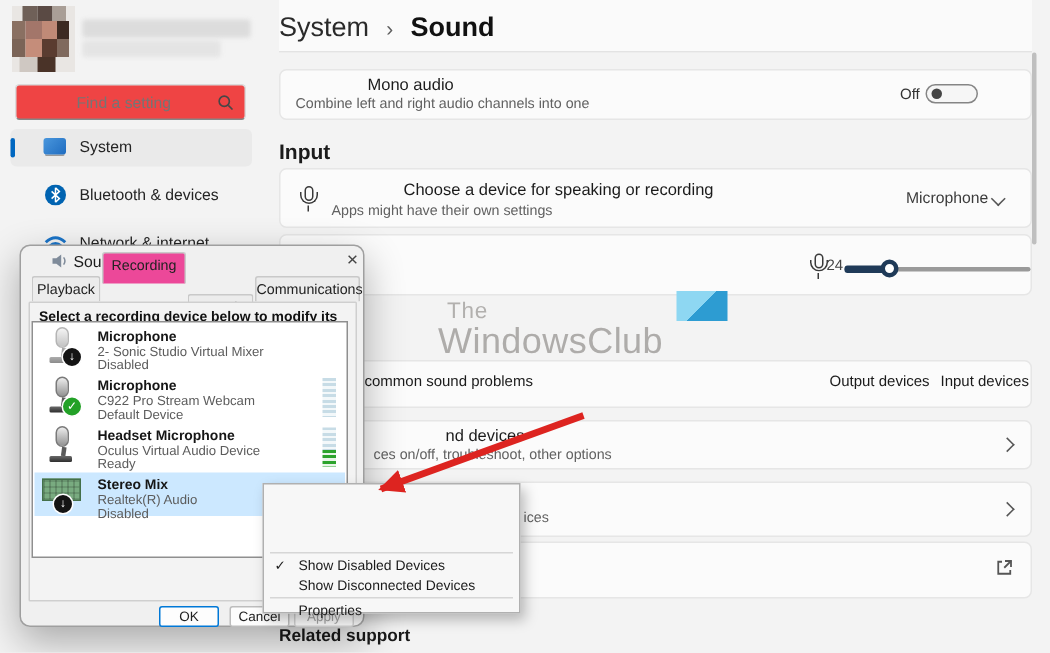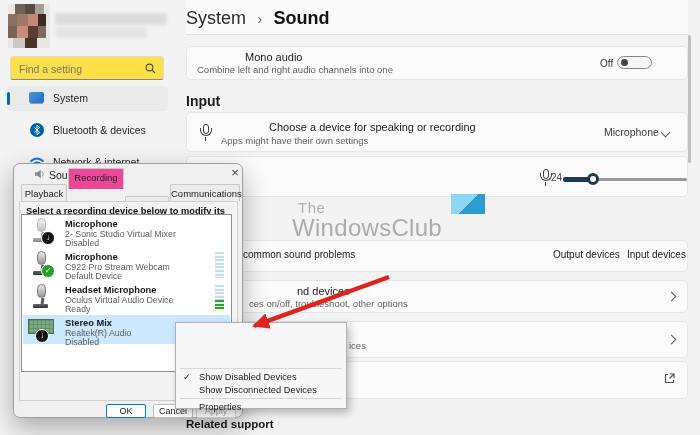--- a/index.html
+++ b/index.html
@@ -6,22 +6,22 @@
   body{width:700px;height:435px;position:relative;overflow:hidden;
        background:#f3f3f3;font-family:"Liberation Sans","DejaVu Sans",sans-serif;
        -webkit-font-smoothing:antialiased;color:#1b1b1b;}
   .abs{position:absolute;}
   .card{position:absolute;background:#fbfbfb;border:1px solid #e6e6e6;border-radius:5px;box-sizing:border-box;}
   .t-title{font-size:11px;color:#1b1b1b;padding-left:48px;}
   .t-sub{font-size:9.5px;color:#616161;}
   .chev{position:absolute;width:6px;height:6px;border-top:1.6px solid #555;border-right:1.6px solid #555;transform:rotate(45deg);}
   .chev-down{transform:rotate(135deg);}
   
-  .searchbox{position:absolute;left:10px;top:56px;width:154px;height:24px;background:#fde047;
-     border:1px solid #dadada;border-bottom:1px solid #868686;border-radius:3px;box-sizing:border-box;}
+  .searchbox{position:absolute;left:10px;top:56px;width:154px;height:24px;background:#ef4444;
+     border:1px solid #dadada;border-bottom:1px solid #868686;border-radius:3px;box-sizing:border-box;padding-left:32px;}
   .searchbox input{border:none;outline:none;background:transparent;width:120px;height:20px;
      font-size:10.5px;font-family:inherit;color:#333;padding:2px 0 0 8px;}
   .nav-item{position:absolute;left:7px;width:161px;height:25px;border-radius:4px;}
   .nav-item.sel{background:#eaeaea;}
   .nav-bar{position:absolute;left:0px;top:6px;width:3px;height:13px;border-radius:2px;background:#0067c0;}
   .nav-label{position:absolute;left:46px;top:6px;font-size:10.5px;color:#242424;}
   
   .avatar{left:8px;top:4px;width:42px;height:44px;}
   .nameblur{position:absolute;background:#dcdcdc;border-radius:2px;filter:blur(1.5px);}
   

